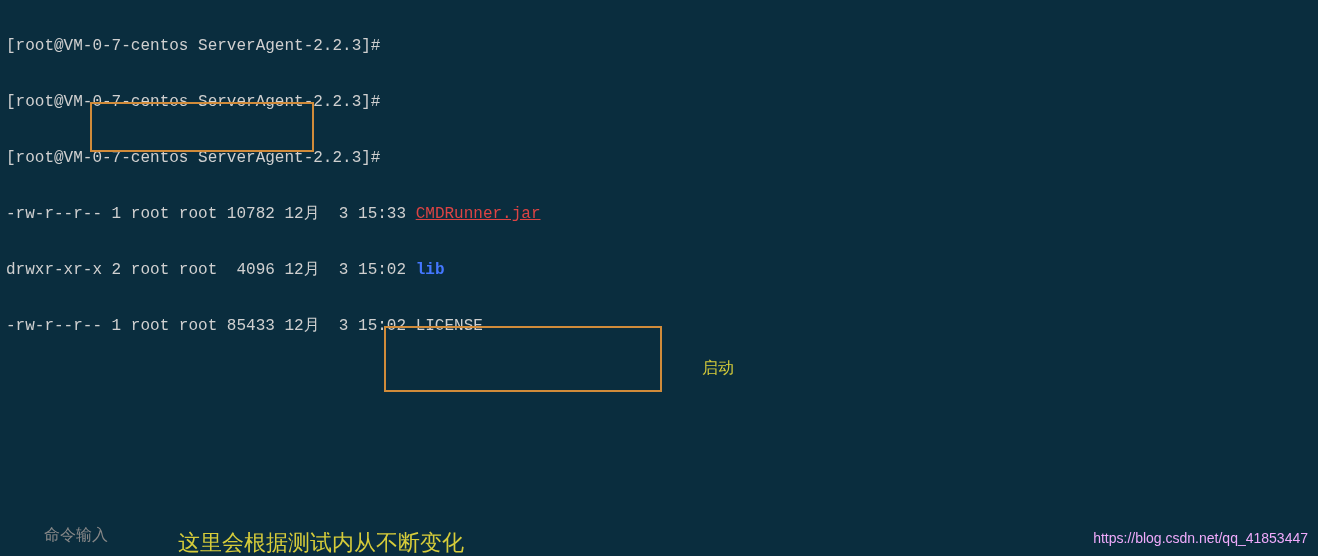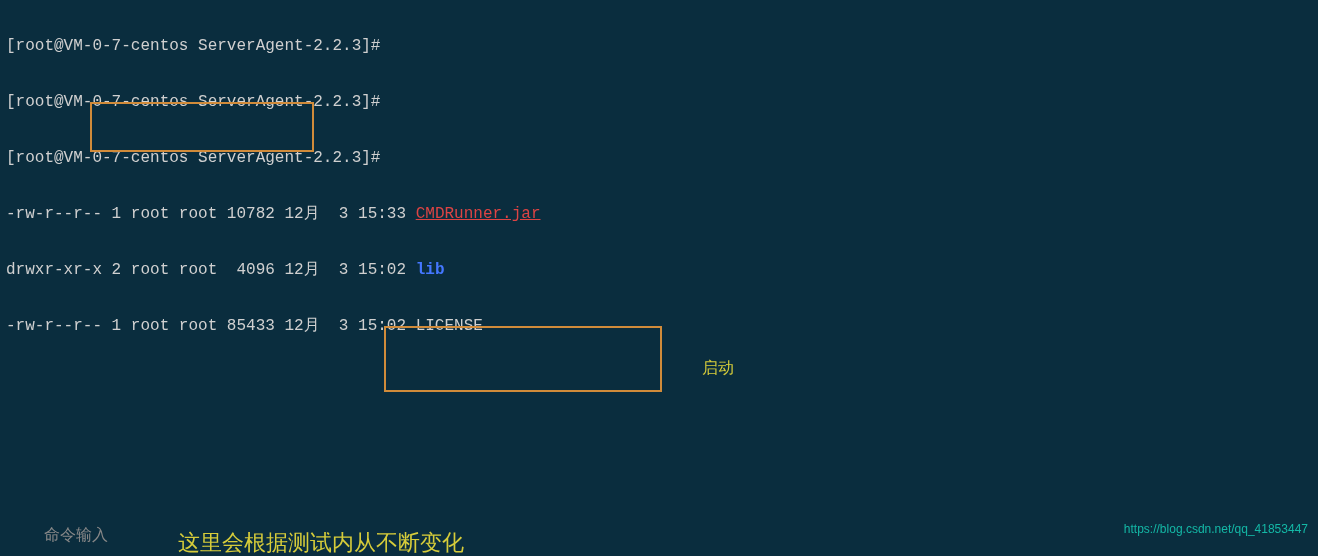--- a/index.html
+++ b/index.html
@@ -58,24 +58,24 @@
       position: absolute;
       bottom: 6px;
       left: 10px;
       color: #888;
       font-family: Liberation Mono, monospace;
       font-size: 16px;
       margin-left: 34px;
     }
     .footer-right {
       position: absolute;
-      bottom: 16px;
+      bottom: 6px;
       right: 10px;
-      color: #14b8a6;
-      font-size: 12px;
+      color: #f0abfc;
+      font-size: 14px;
       font-family: sans-serif;
     }
     .line { display: block; }
   </style>
 </head>
 <body>
 
 <div class="terminal">
 <span class="line">[root@VM-0-7-centos ServerAgent-2.2.3]# </span>
 <span class="line">[root@VM-0-7-centos ServerAgent-2.2.3]# </span>

